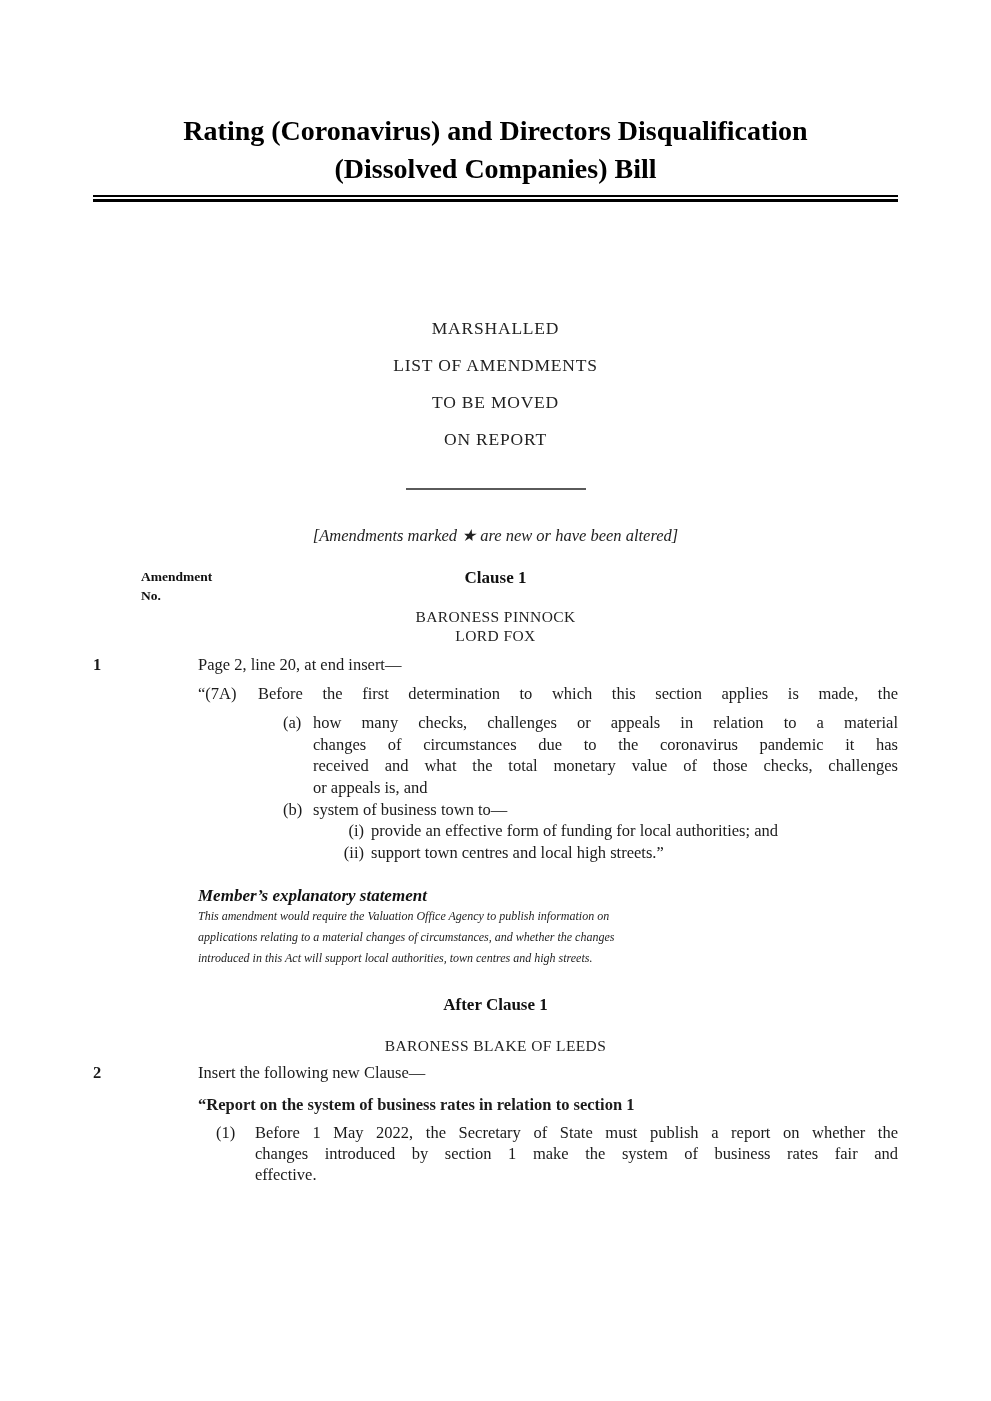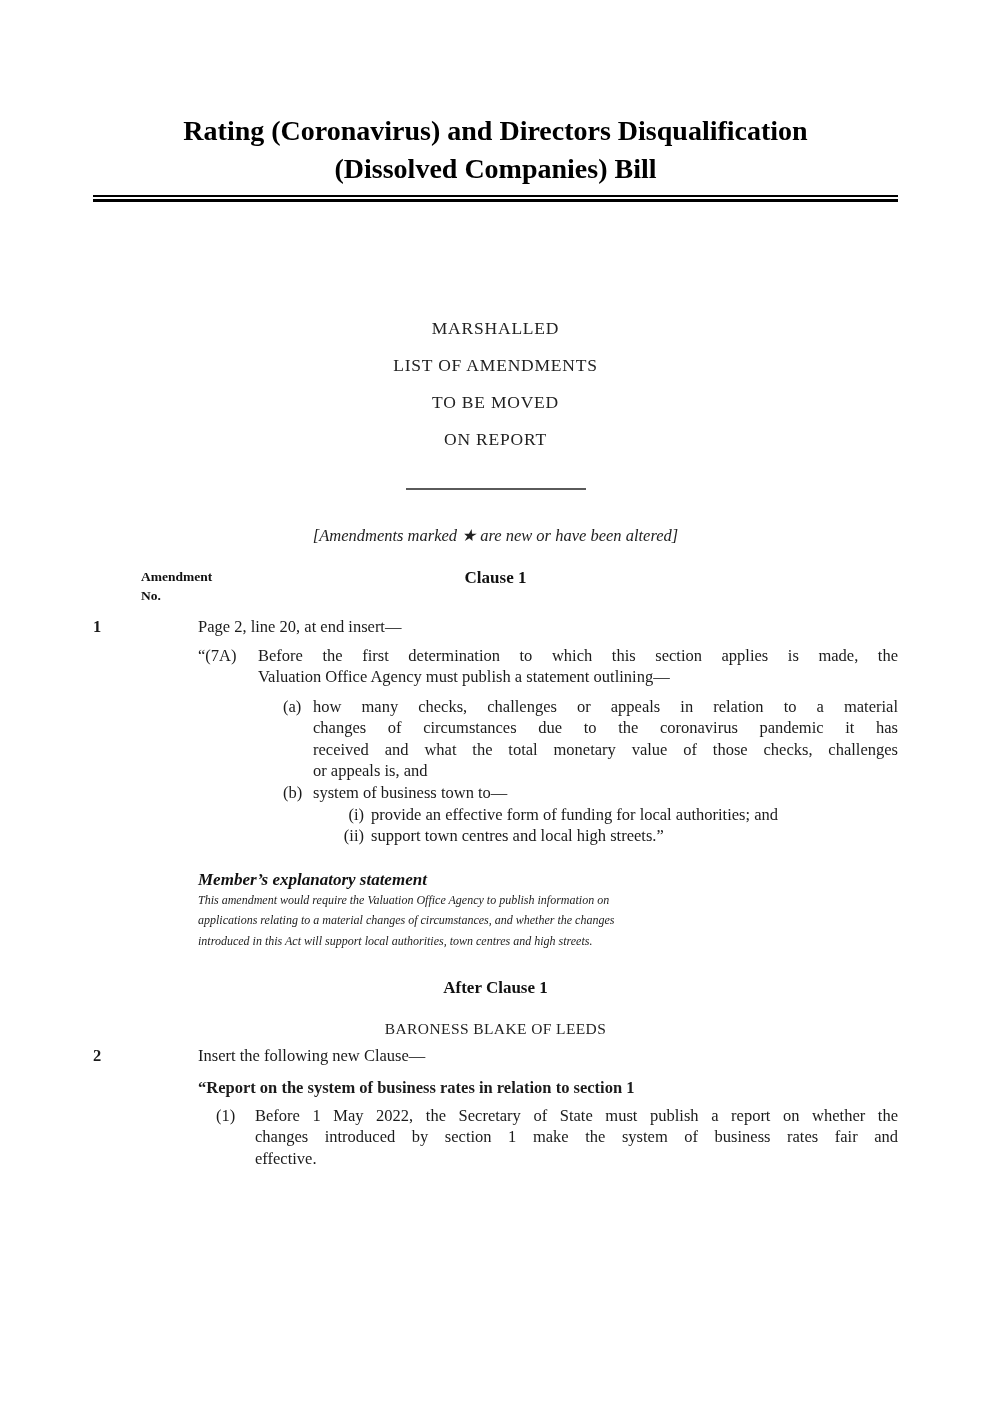--- a/index.html
+++ b/index.html
@@ -104,31 +104,34 @@
   <div class="star-notice">[Amendments marked ★ are new or have been altered]</div>
 
   <div class="amend-header">
     <div class="col-label">
       <div>Amendment</div>
       <div>No.</div>
     </div>
     <div class="clause-heading">Clause 1</div>
   </div>
 
+  <div class="sponsors">
+    <div class="sponsor">BARONESS PINNOCK</div>
+    <div class="sponsor">LORD FOX</div>
+  </div>
 
   <div class="amend-row">
     <div class="amend-num">1</div>
     <div class="amend-body">
       <div class="lead-in">Page 2, line 20, at end insert—</div>
 
       <div class="para para-7a">
         <div class="lbl lbl-7a">“(7A)</div>
         <div class="txt">
             <div class="jline">Before the first determination to which this section applies is made, the</div>
-            <div class="jline last">Valuation Office Agency must publish a statement outlining—</div>
           </div>
       </div>
 
       <div class="para para-alpha">
         <div class="lbl lbl-alpha">(a)</div>
         <div class="txt">
             <div class="jline">how many checks, challenges or appeals in relation to a material</div>
             <div class="jline">changes of circumstances due to the coronavirus pandemic it has</div>
             <div class="jline">received and what the total monetary value of those checks, challenges</div>
             <div class="jline last">or appeals is, and</div>

